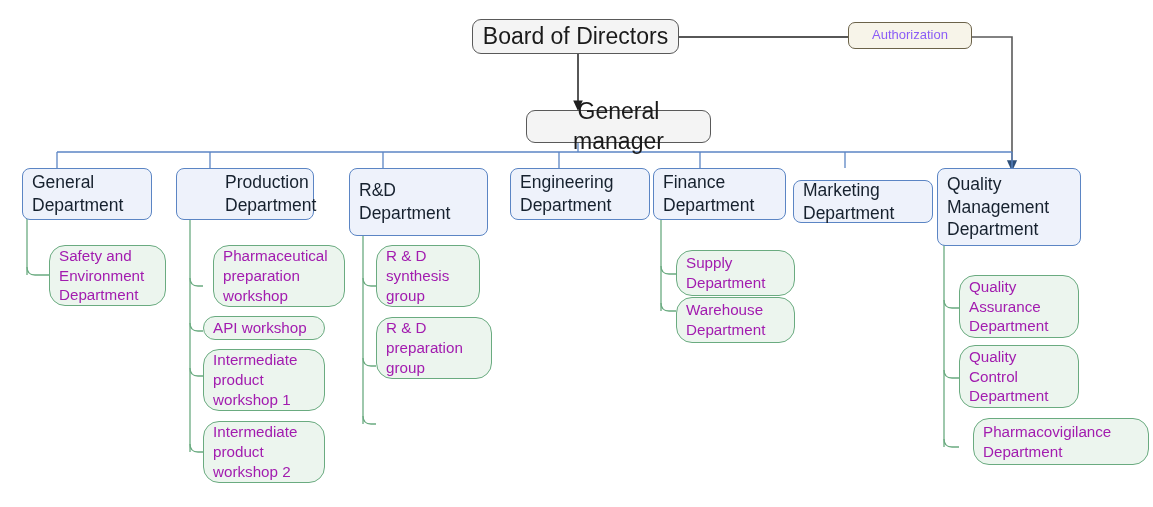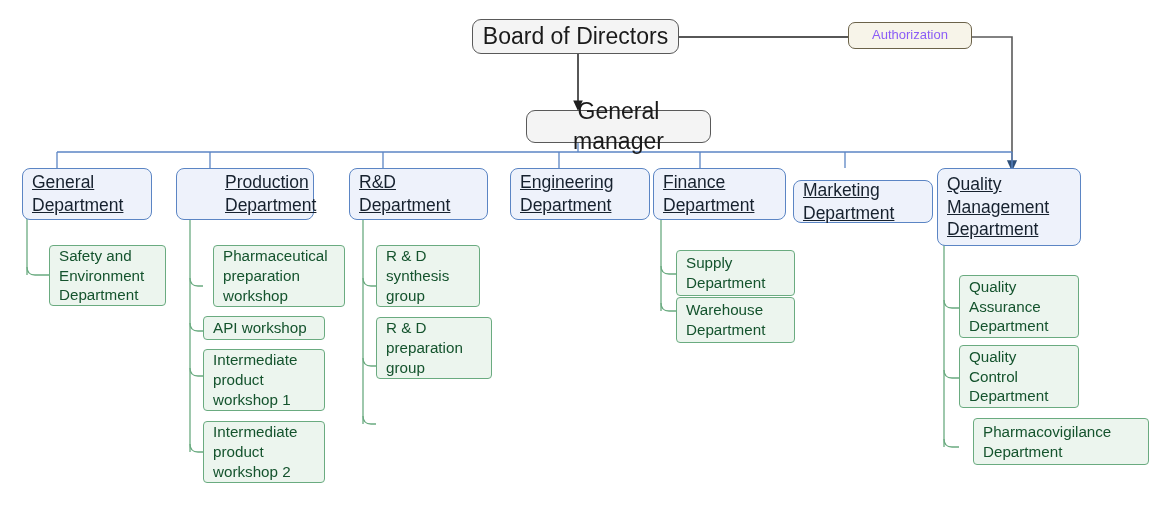--- a/index.html
+++ b/index.html
@@ -45,29 +45,28 @@
     justify-content:center;
     text-align:center;
   }
   
   .n-dept{
     background:#eef2fb;
     border:1.2px solid #5b85c4;
     color:#16212e;
     font-size:17.5px;
     border-radius:8px;
-    text-decoration:underline;
   }
   
   .n-sub{
     background:#ecf5ee;
     border:1.2px solid #6aab80;
-    color:#14532d;
+    color:#a21caf;
     font-size:15.2px;
-    border-radius:4px;
+    border-radius:16px;
     justify-content:flex-end;
   }
 </style>
 </head>
 <body>
 
 <div id="chart">
 
   <svg id="wires" viewBox="0 0 1153 507" width="1153" height="507" xmlns="http://www.w3.org/2000/svg">
     <defs>
@@ -136,21 +135,21 @@
   <div class="node n-dept" style="left:22px;top:168px;width:130px;height:52px;">
     <span class="lbl">General
 Department</span>
   </div>
 
   <div class="node n-dept" style="left:176px;top:168px;width:138px;height:52px;padding-left:48px;">
     <span class="lbl">Production
 Department</span>
   </div>
 
-  <div class="node n-dept" style="left:349px;top:168px;width:139px;height:52px;">
+  <div class="node n-dept" style="left:349px;top:168px;width:139px;height:68px;">
     <span class="lbl">R&amp;D
 Department</span>
   </div>
 
   <div class="node n-dept" style="left:510px;top:168px;width:140px;height:52px;">
     <span class="lbl">Engineering
 Department</span>
   </div>
 
   <div class="node n-dept" style="left:653px;top:168px;width:133px;height:52px;">

